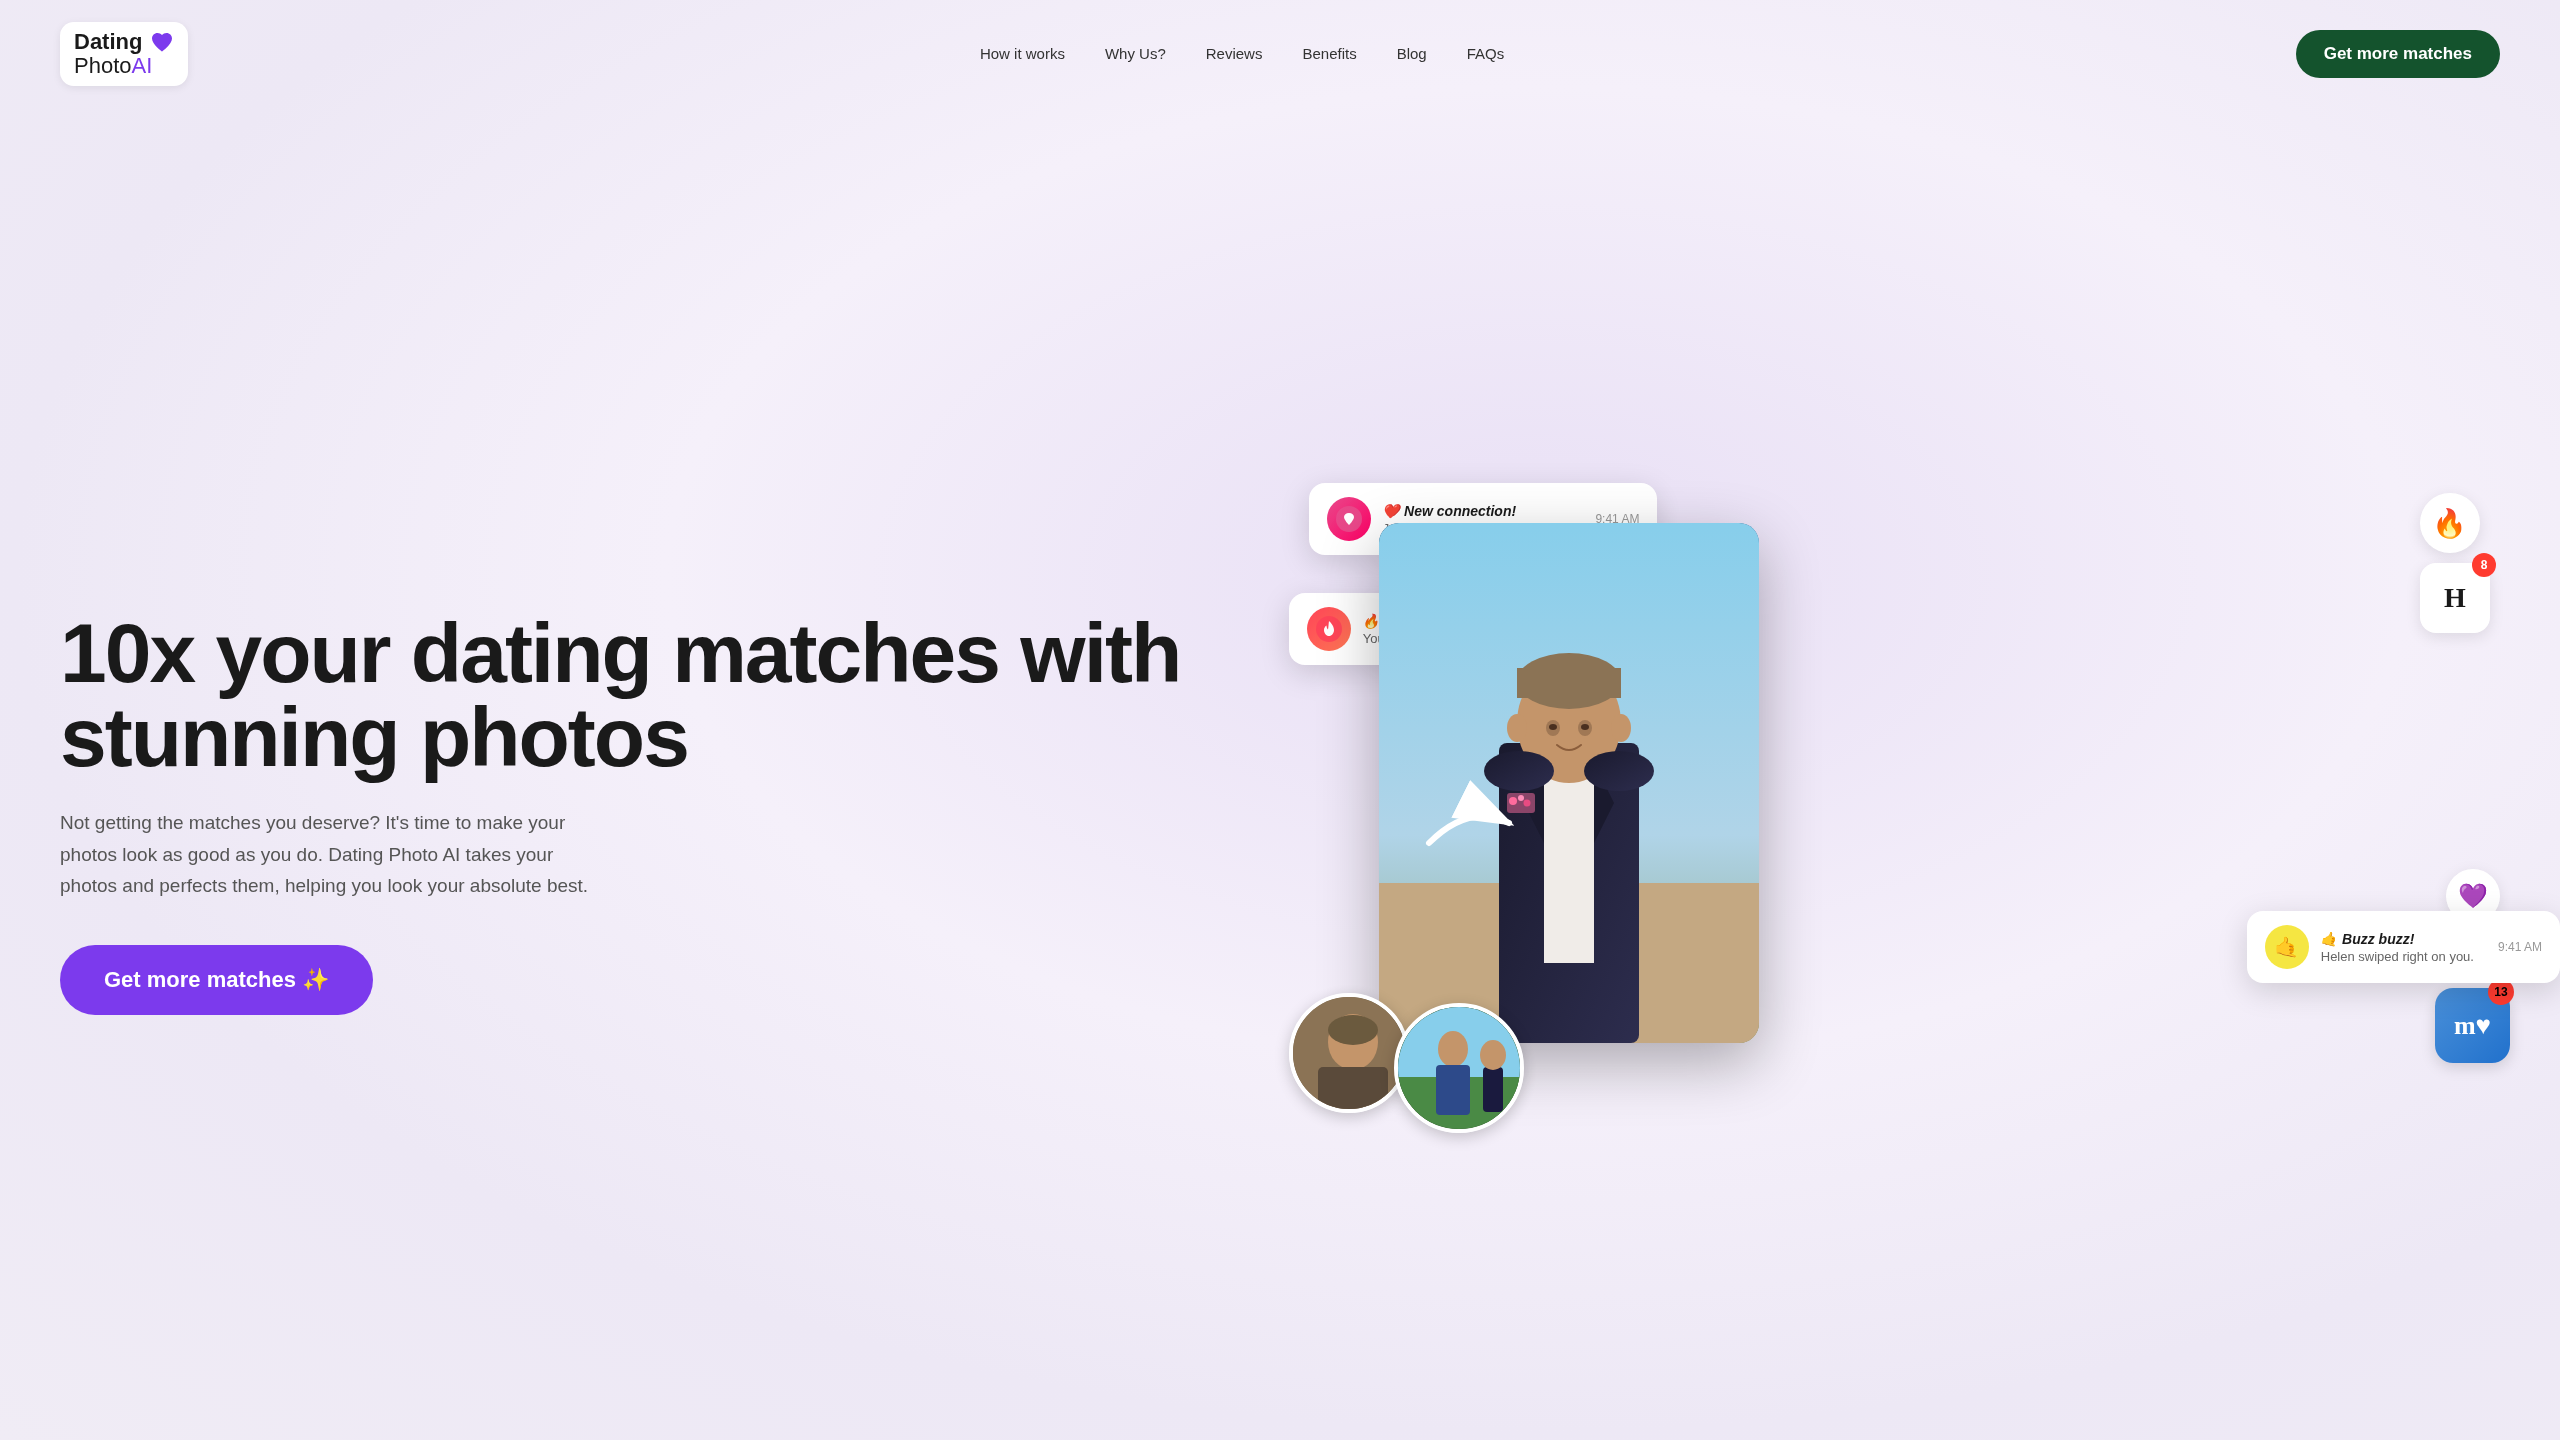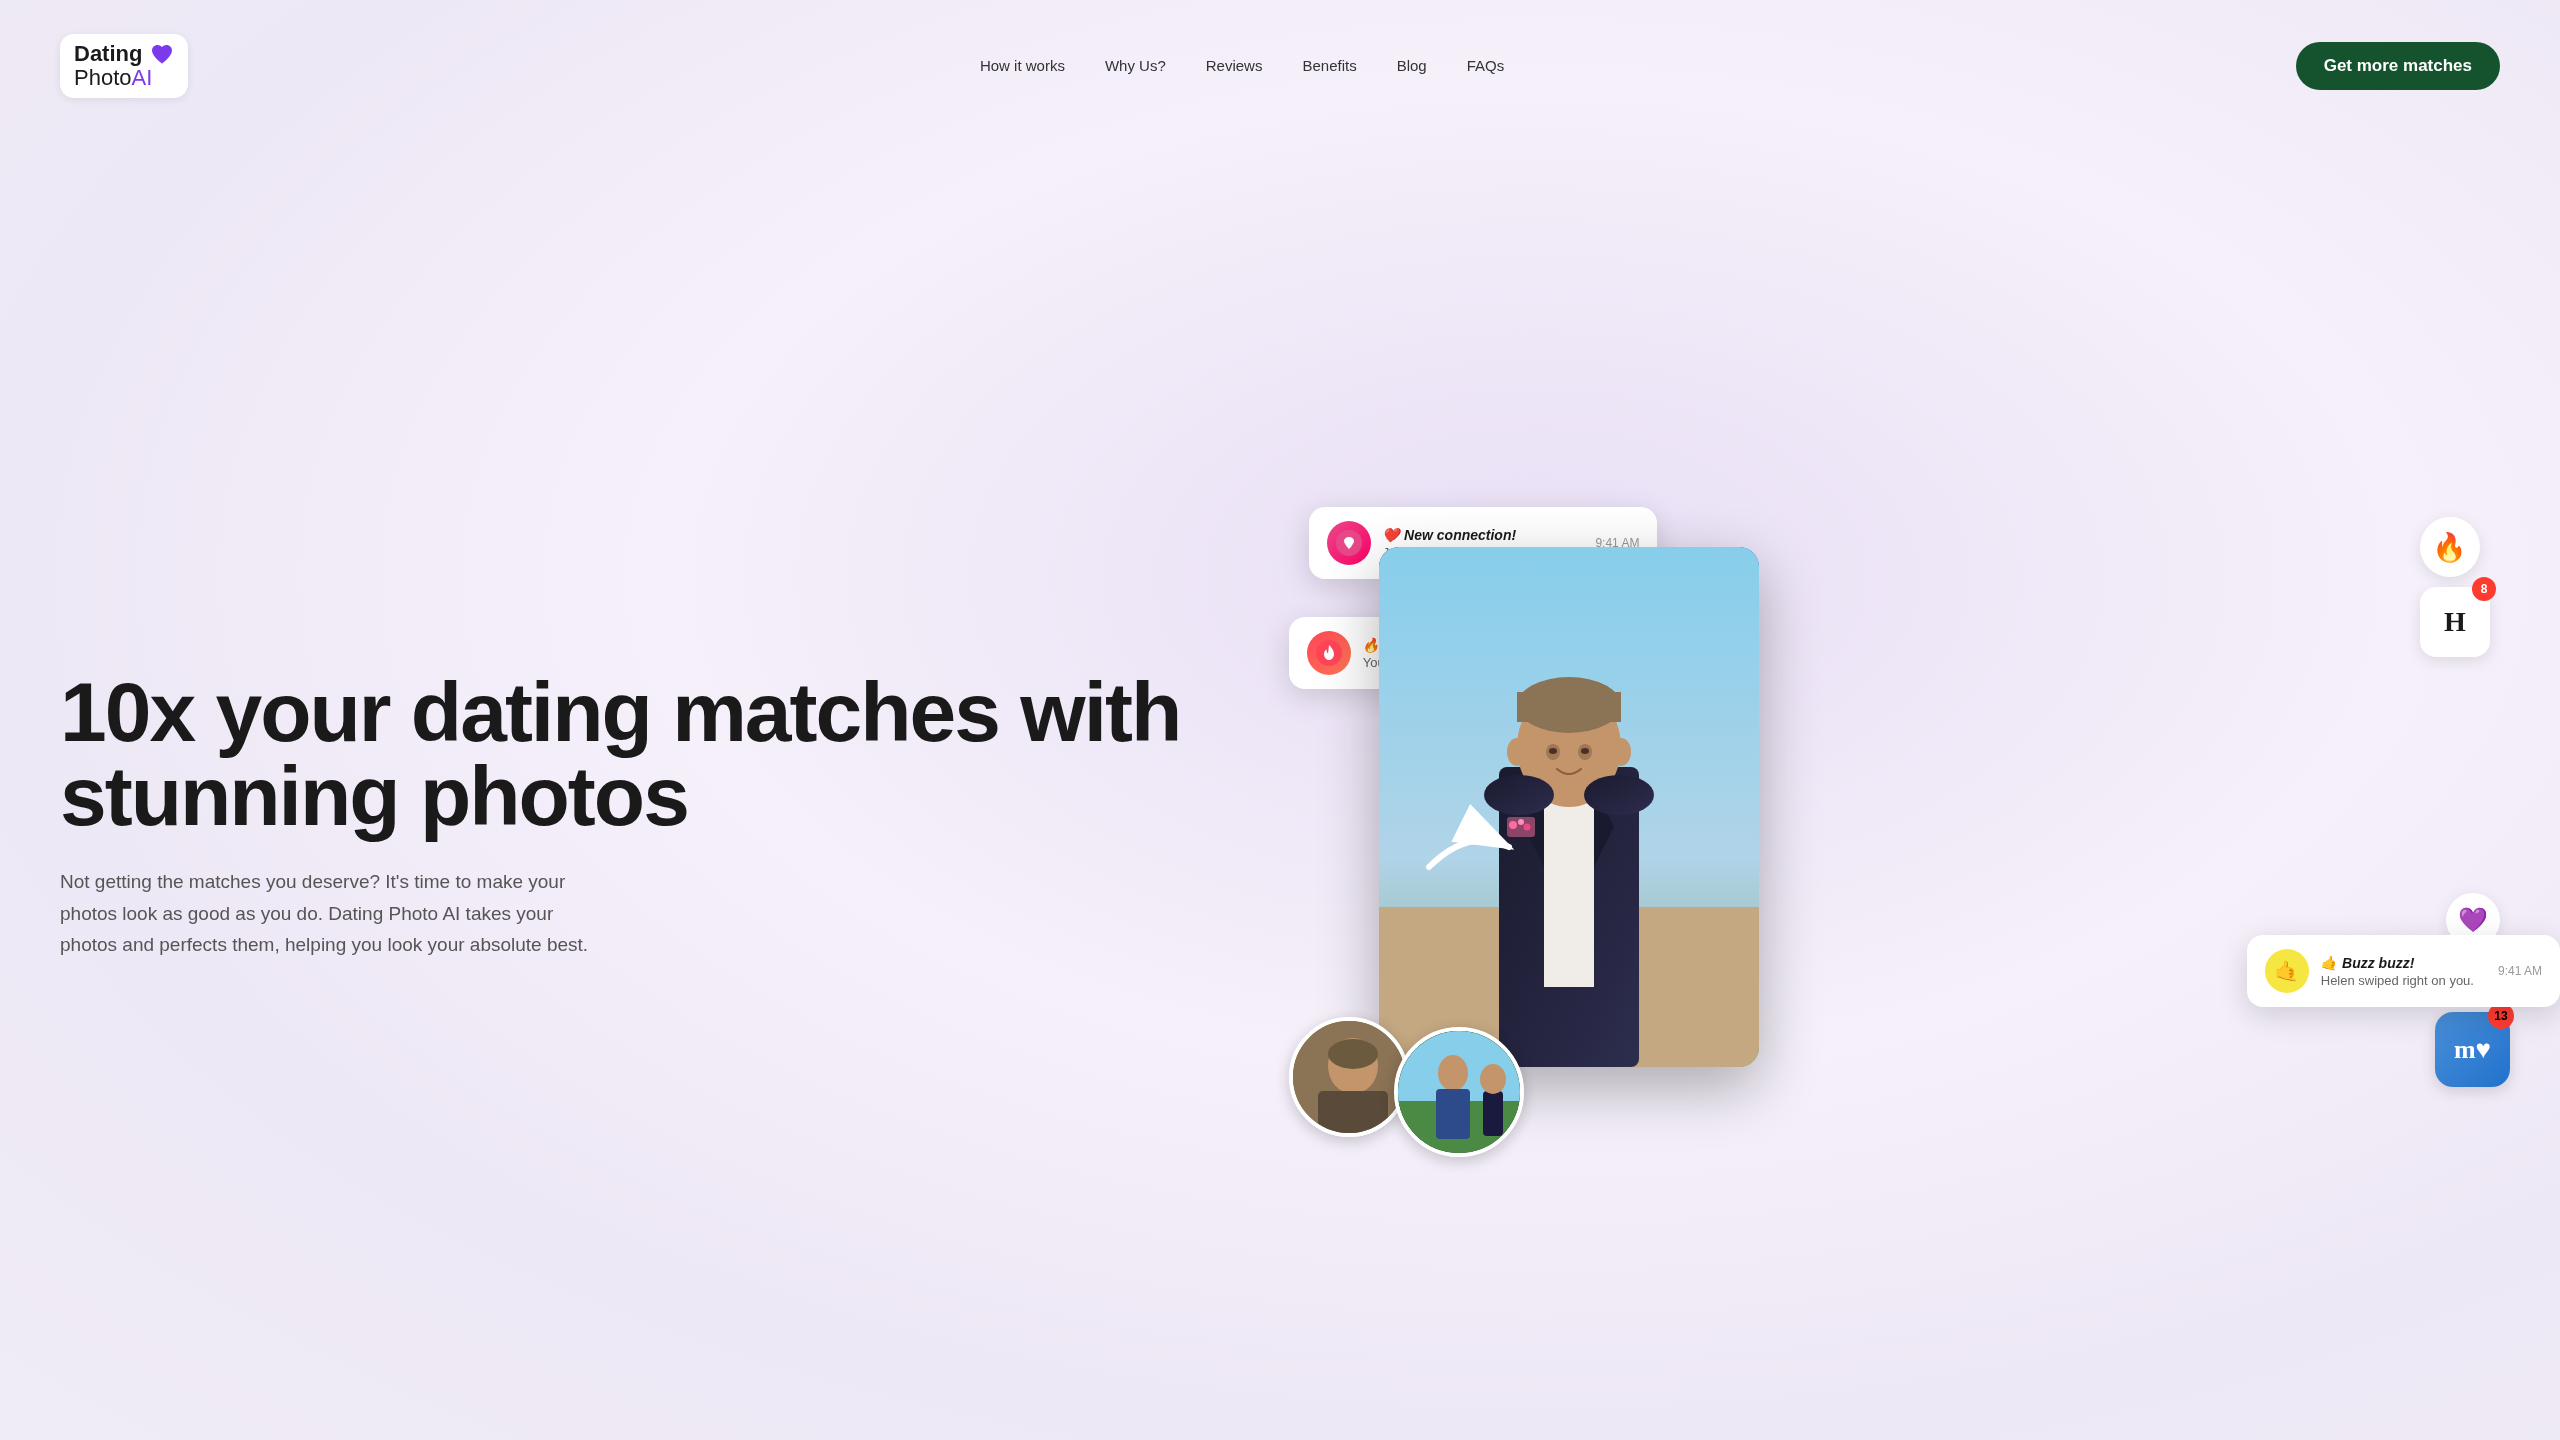--- a/index.html
+++ b/index.html
@@ -18,21 +18,21 @@
       top: 0; left: 0; right: 0; bottom: 0;
       background: radial-gradient(ellipse at 60% 40%, #e8dff5 0%, #f5f0fa 40%, #ede8f5 70%, #f0ecf5 100%);
       z-index: -1;
     }
 
     
     nav {
       display: flex;
       align-items: center;
       justify-content: space-between;
-      padding: 34px 60px;
+      padding: 22px 60px;
       position: relative;
       z-index: 10;
     }
 
     .logo-area {
       display: flex;
       align-items: center;
       gap: 0;
     }
 
@@ -396,20 +396,21 @@
   </ul>
 
   <button class="nav-cta">Get more matches</button>
 </nav>
 
 <section class="hero">
 
   <div class="hero-left">
     <h1 class="hero-title">10x your dating matches with stunning photos</h1>
     <p class="hero-subtitle">Not getting the matches you deserve? It's time to make your photos look as good as you do. Dating Photo AI takes your photos and perfects them, helping you look your absolute best.</p>
+    <button class="hero-cta">Get more matches ✨</button>
   </div>
 
   <div class="hero-right">
 
     <div class="notif-card notif-1">
       <div class="notif-icon notif-icon-bumble">
         <svg width="26" height="26" viewBox="0 0 26 26" fill="none">
           <circle cx="13" cy="13" r="13" fill="url(#bumble-grad)"></circle>
           <path d="M13 7 C10 7 8 9 8 11 C8 14 13 19 13 19 C13 19 18 14 18 11 C18 9 16 7 13 7Z" fill="white"></path>
           <defs>

